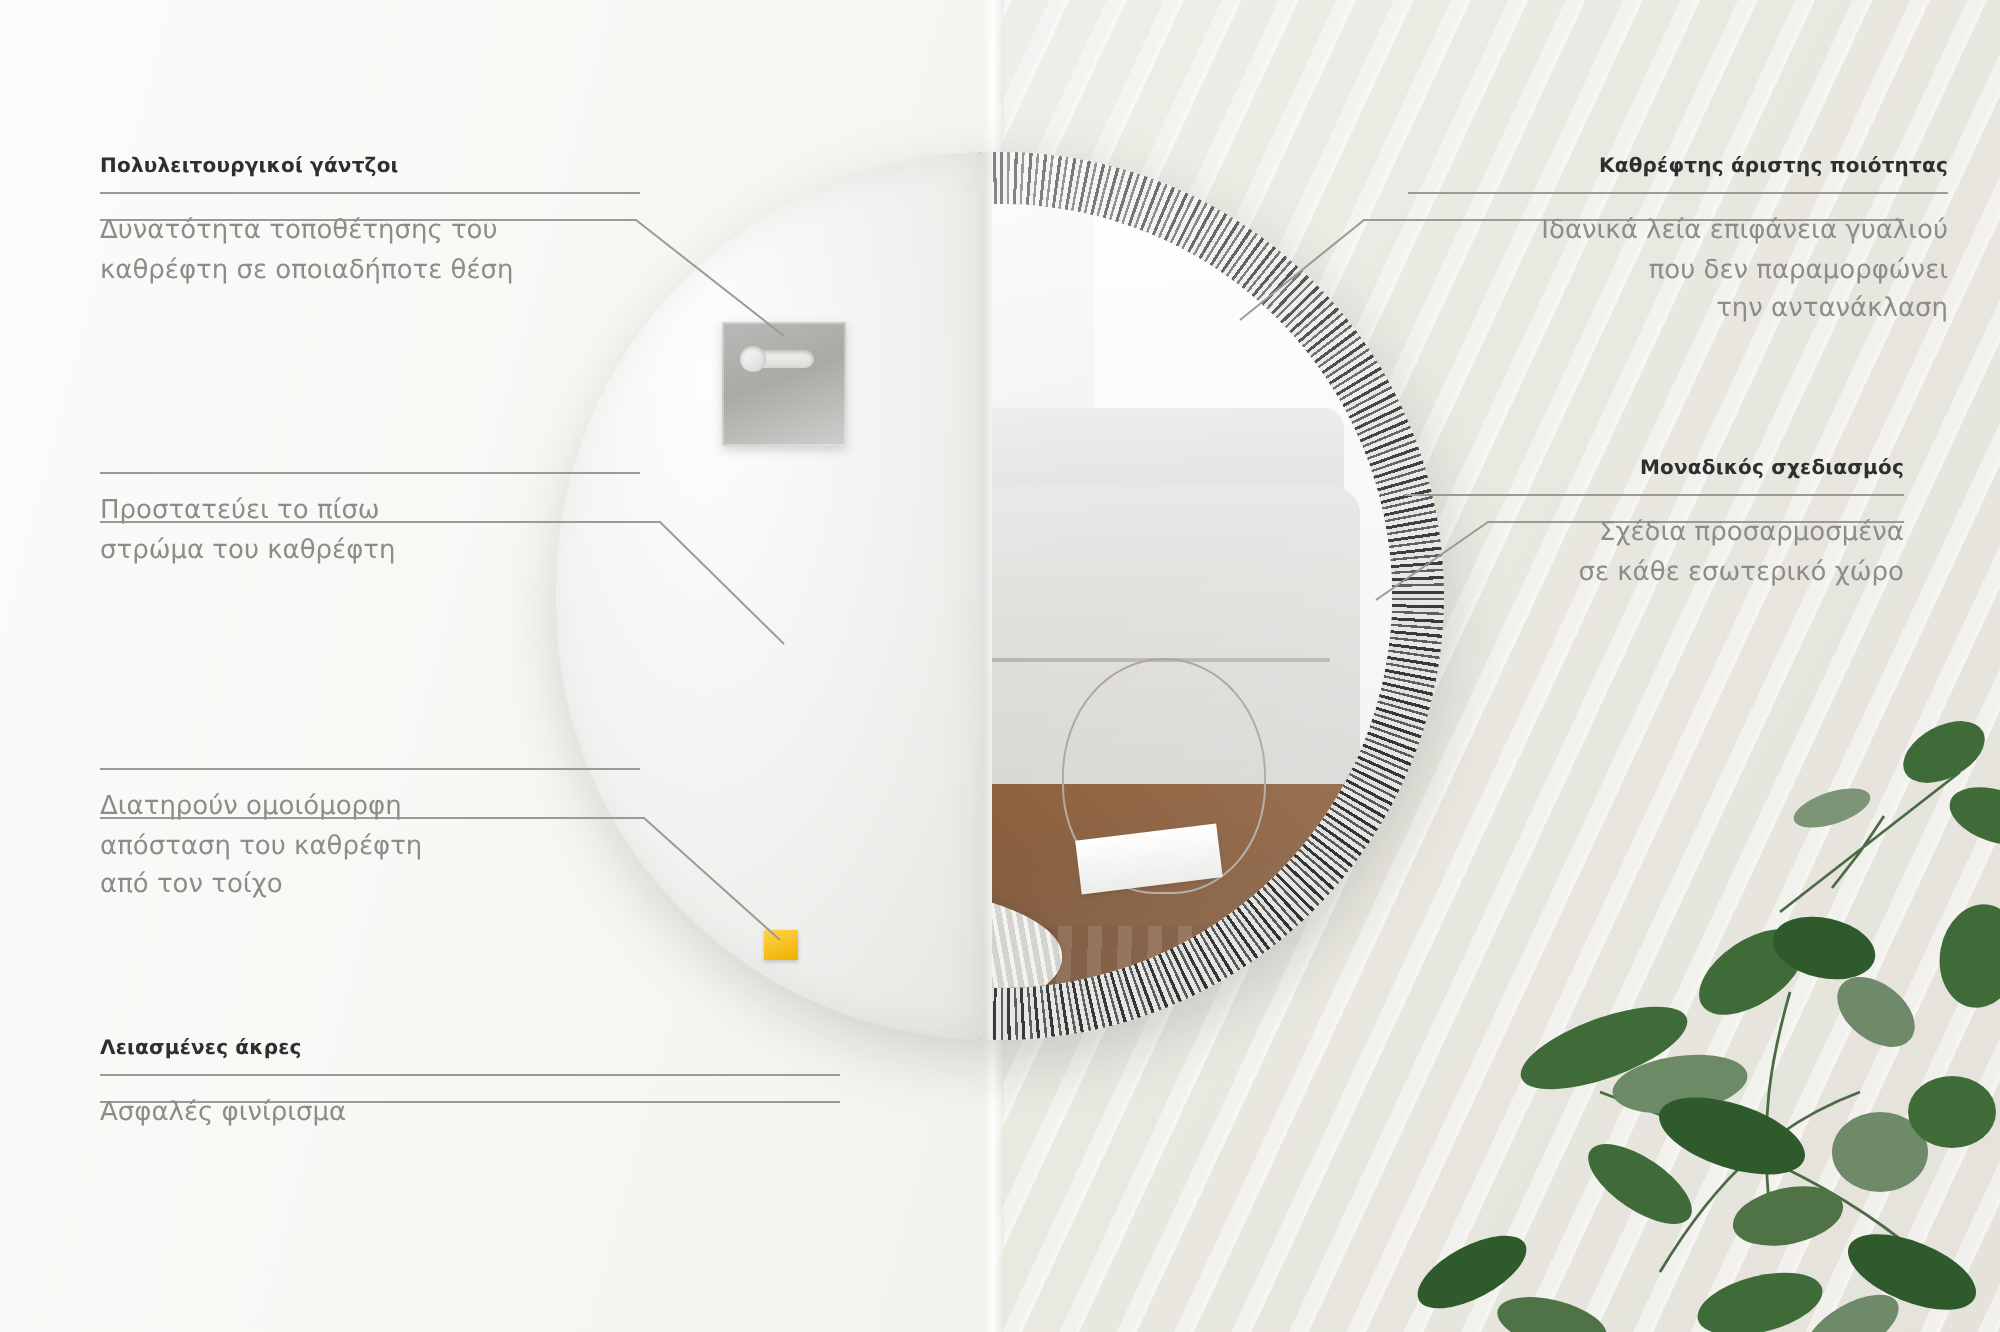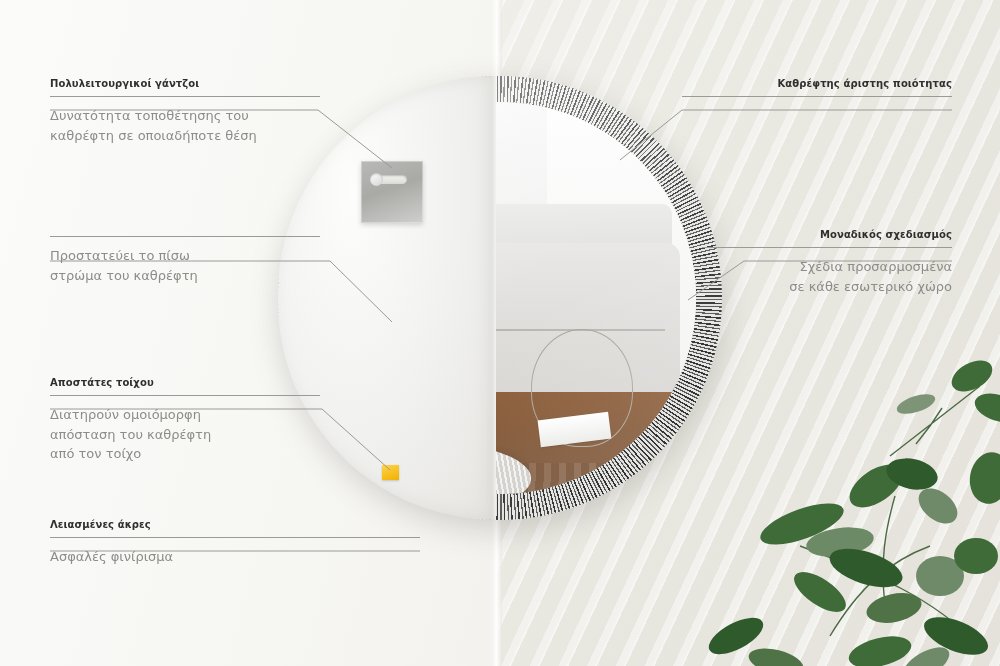--- a/index.html
+++ b/index.html
@@ -273,40 +273,44 @@
 
   <div class="callout left" style="left:50px; top:229px; width:270px;">
     <div class="c-rule"></div>
     <div class="c-body">
       <div>Προστατεύει το πίσω</div>
       <div>στρώμα του καθρέφτη</div>
     </div>
   </div>
 
   <div class="callout left" style="left:50px; top:377px; width:270px;">
-    <div class="c-title">Αποστάτες τοίχου</div>
     <div class="c-rule"></div>
     <div class="c-body">
       <div>Διατηρούν ομοιόμορφη</div>
       <div>απόσταση του καθρέφτη</div>
       <div>από τον τοίχο</div>
     </div>
   </div>
 
   <div class="callout left" style="left:50px; top:519px; width:370px;">
     <div class="c-title">Λειασμένες άκρες</div>
     <div class="c-rule"></div>
     <div class="c-body">
       <div>Ασφαλές φινίρισμα</div>
     </div>
   </div>
 
-  <div class="callout right" style="left:682px; top:78px; width:270px;">
+  <div class="callout right" style="left:704px; top:78px; width:270px;">
     <div class="c-title">Καθρέφτης άριστης ποιότητας</div>
     <div class="c-rule"></div>
+    <div class="c-body">
+      <div>Ιδανικά λεία επιφάνεια γυαλιού</div>
+      <div>που δεν παραμορφώνει</div>
+      <div>την αντανάκλαση</div>
+    </div>
   </div>
 
   <div class="callout right" style="left:702px; top:229px; width:250px;">
     <div class="c-title">Μοναδικός σχεδιασμός</div>
     <div class="c-rule"></div>
     <div class="c-body">
       <div>Σχέδια προσαρμοσμένα</div>
       <div>σε κάθε εσωτερικό χώρο</div>
     </div>
   </div>

